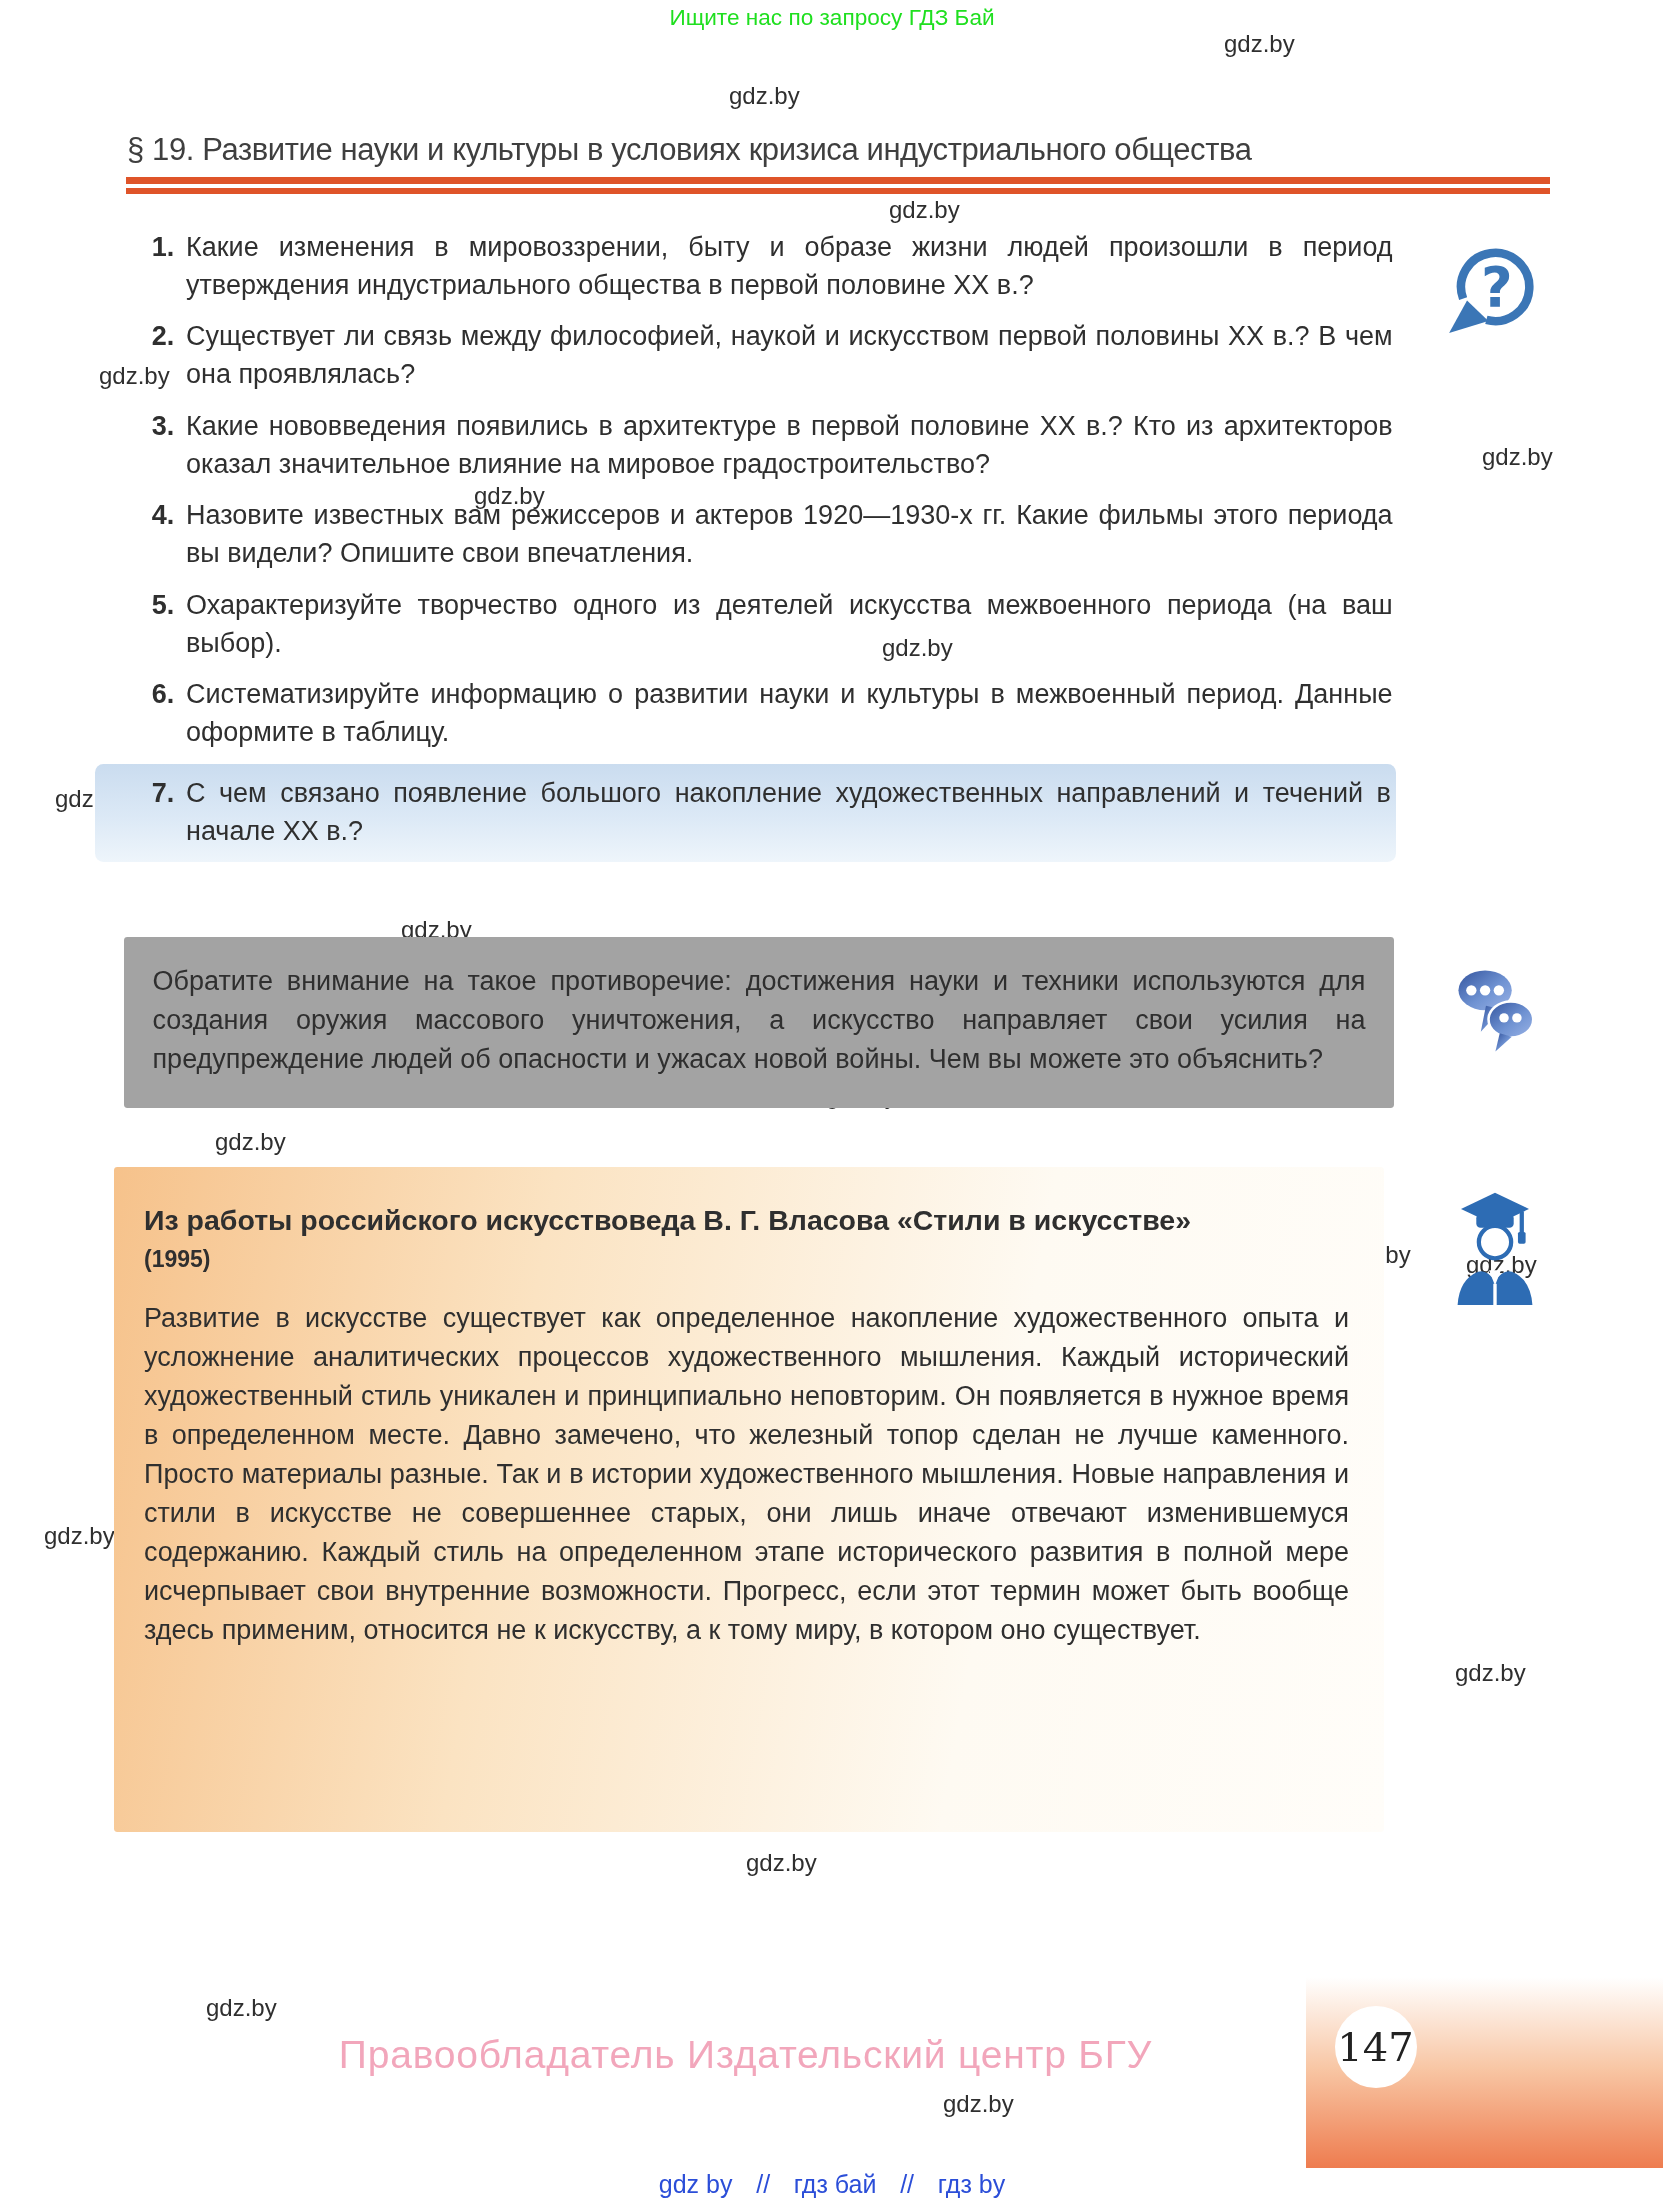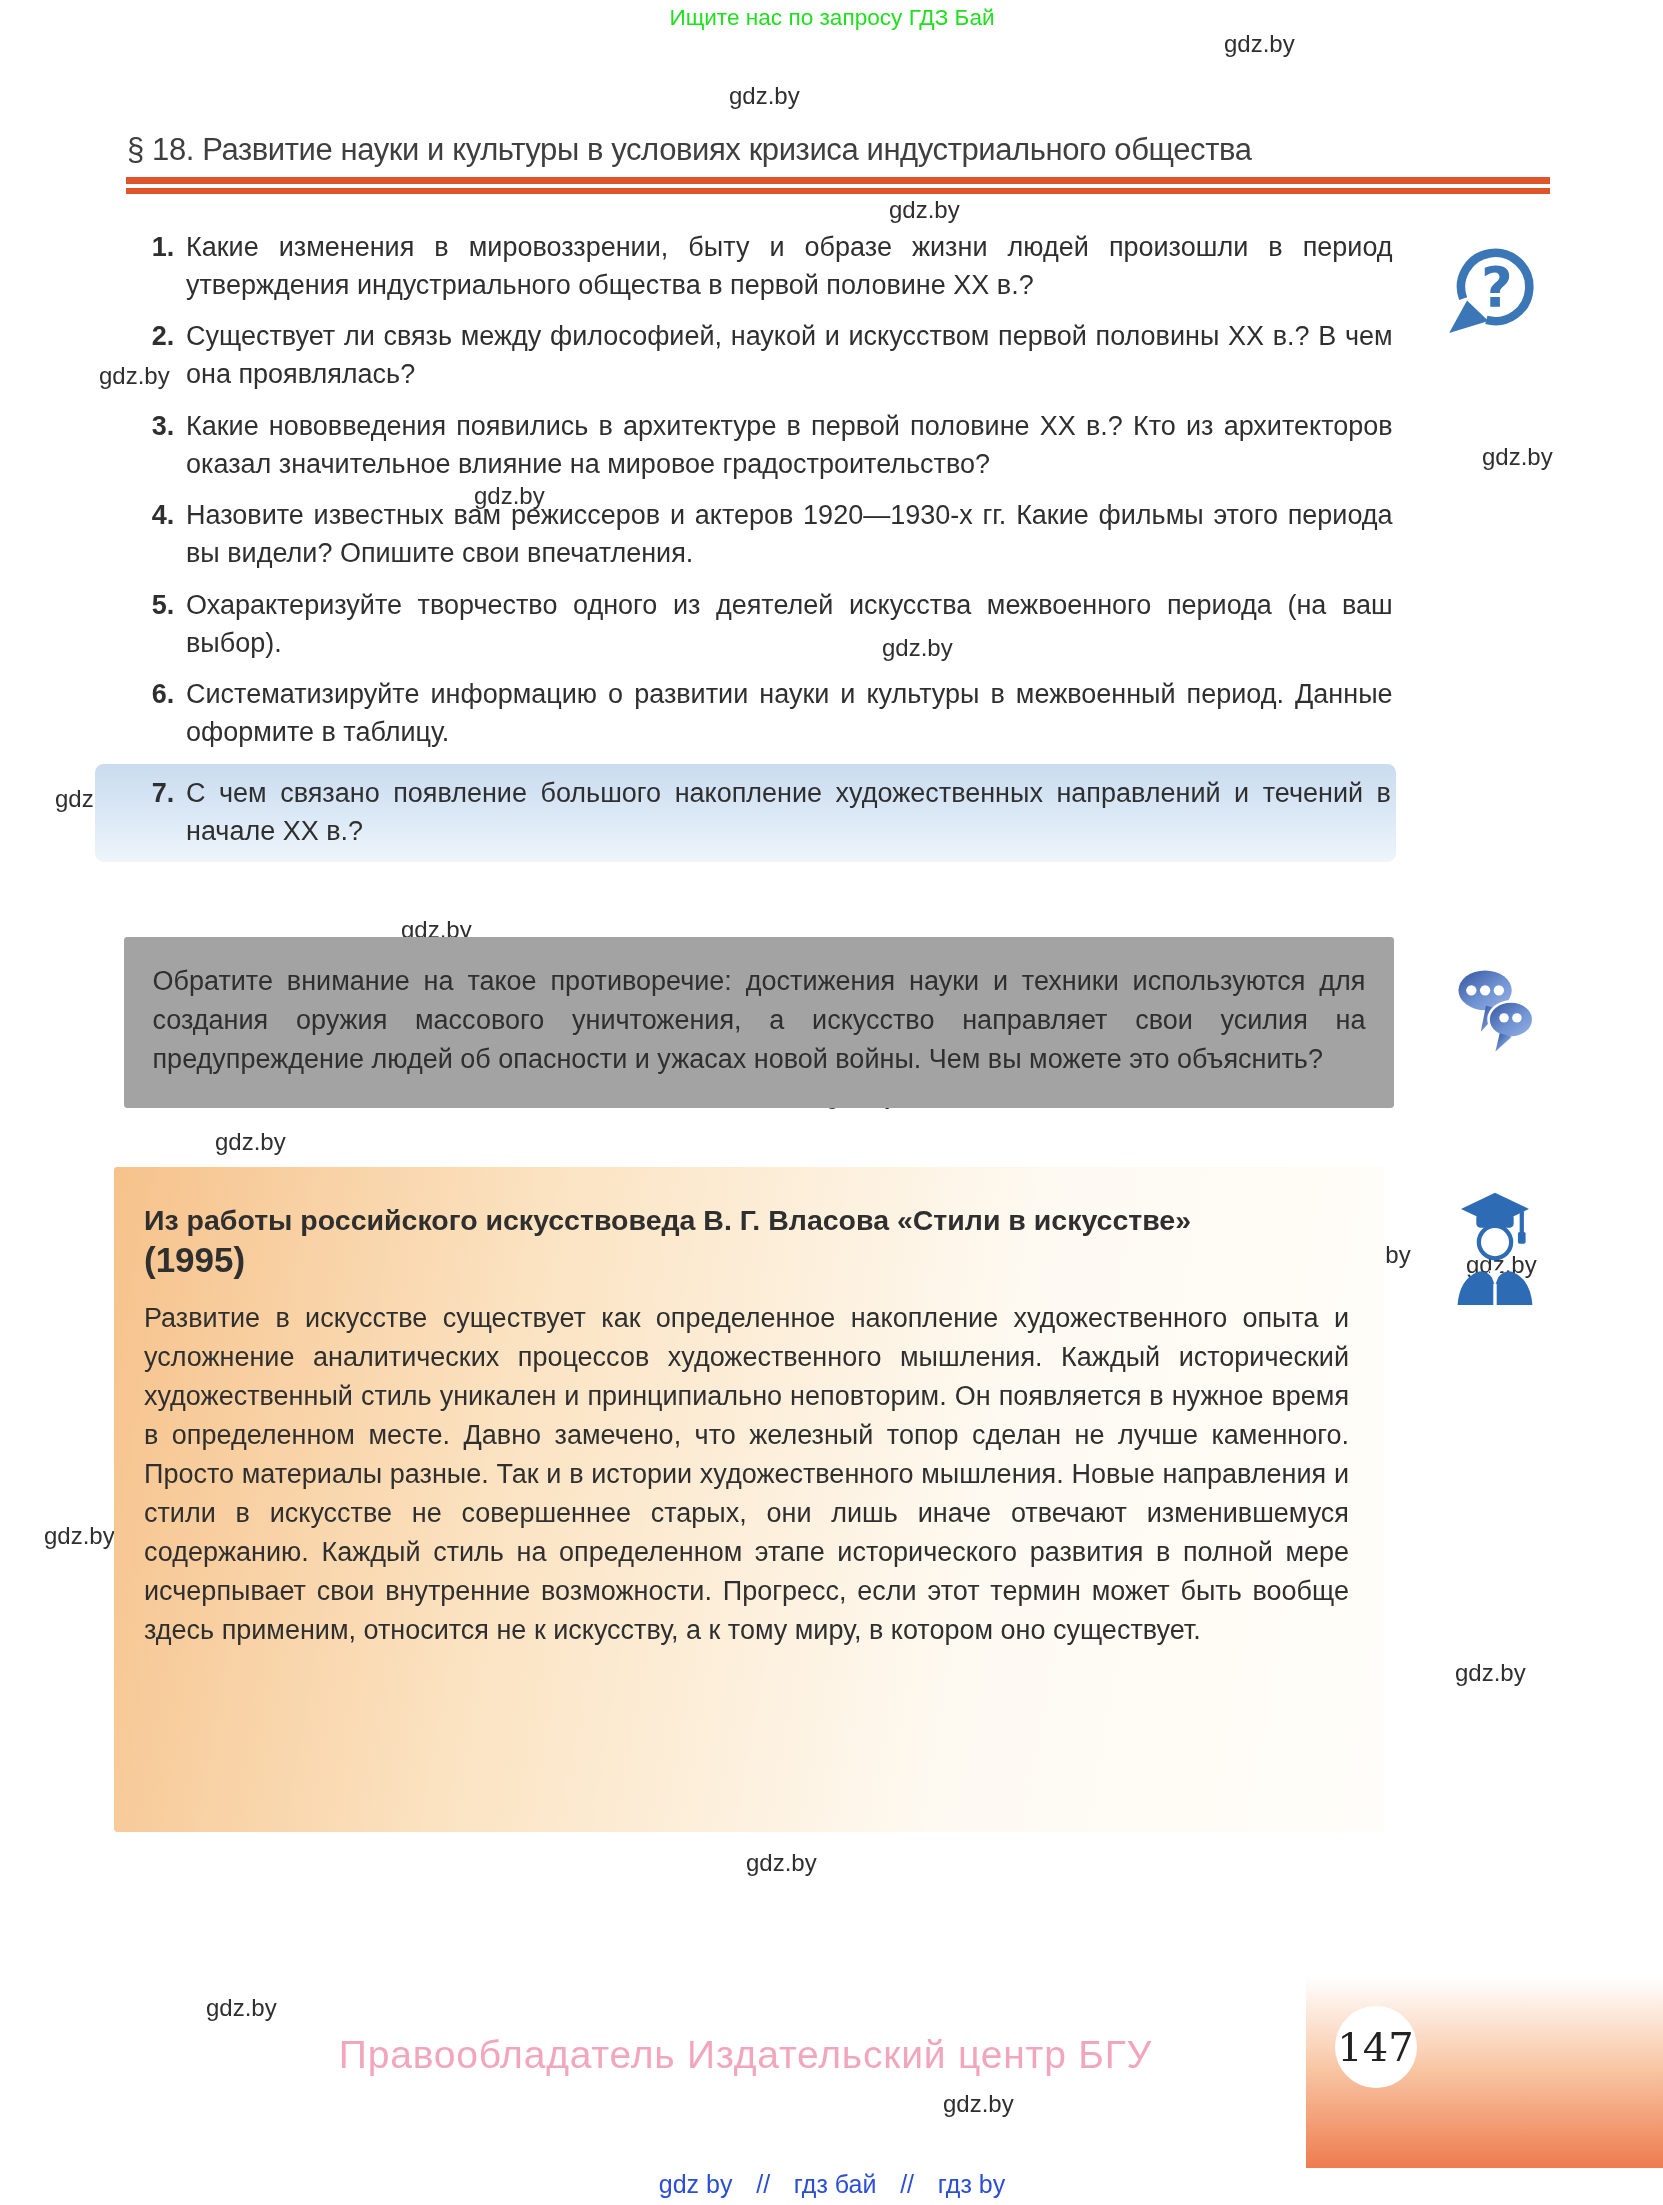--- a/index.html
+++ b/index.html
@@ -26,21 +26,21 @@
          background:linear-gradient(180deg,#cadcef 0%,#dce9f6 55%,#eef5fb 100%);}
 
   .note-box{position:absolute;left:124px;top:937px;width:1270px;box-sizing:border-box;
         padding:25px 28.5px 28.5px 28.5px;background:#a3a3a3;border-radius:3.4px;}
   .note-box p{margin:0;font-size:27px;line-height:39px;text-align:justify;}
 
   .source-box{position:absolute;left:114px;top:1167px;width:1270px;min-height:665px;
         box-sizing:border-box;padding:34px 35px 34px 30px;border-radius:3.4px;
         background:linear-gradient(100deg,#f6c28b 0%,#fbe3c2 32%,#fefaf2 68%,#fffdf9 100%);}
   .source-heading{font-size:28.5px;line-height:39px;font-weight:bold;margin:0;text-align:justify;}
-  .source-year{font-size:35px;line-height:39px;font-weight:bold;margin:0 0 20px 0;}
+  .source-year{font-size:23px;line-height:39px;font-weight:bold;margin:0 0 20px 0;}
   .source-body{margin:0;font-size:27px;line-height:39px;text-align:justify;}
   .source-task{margin:17px 0 0 0;font-size:27px;line-height:39px;font-style:italic;text-align:justify;}
 
   .icon{position:absolute;}
   .icon svg{display:block;}
 
   .copyright{position:absolute;top:2033px;left:0;width:1425px;text-align:center;
         font-size:39px;letter-spacing:0.8px;color:#f2a6bb;font-weight:400;padding-left:33px;}
 
   .pagenum-box{position:absolute;left:1306px;top:1977px;width:357px;height:191px;
@@ -74,21 +74,21 @@
   <span class="wm" style="left:215px;top:1128px;">gdz.by</span>
   <span class="wm" style="left:1340px;top:1241px;">gdz.by</span>
   <span class="wm" style="left:1466px;top:1251px;">gdz.by</span>
   <span class="wm" style="left:44px;top:1522px;">gdz.by</span>
   <span class="wm" style="left:549px;top:1694px;">gdz.by</span>
   <span class="wm" style="left:1455px;top:1659px;">gdz.by</span>
   <span class="wm" style="left:746px;top:1849px;">gdz.by</span>
   <span class="wm" style="left:206px;top:1994px;">gdz.by</span>
   <span class="wm" style="left:943px;top:2090px;">gdz.by</span>
 
-  <div class="title">§ 18. Развитие науки и культуры в условиях кризиса индустриального общества</div>
+  <div class="title">§ 19. Развитие науки и культуры в условиях кризиса индустриального общества</div>
   <div class="rule r1"></div>
   <div class="rule r2"></div>
 
   <div class="questions">
     <div class="q-item">
       <span class="q-num">1.</span>
       <span class="q-text">Какие изменения в мировоззрении, быту и образе жизни людей произошли в период утверждения индустриального общества в первой половине XX в.?</span>
     </div>
     <div class="q-item">
       <span class="q-num">2.</span>

